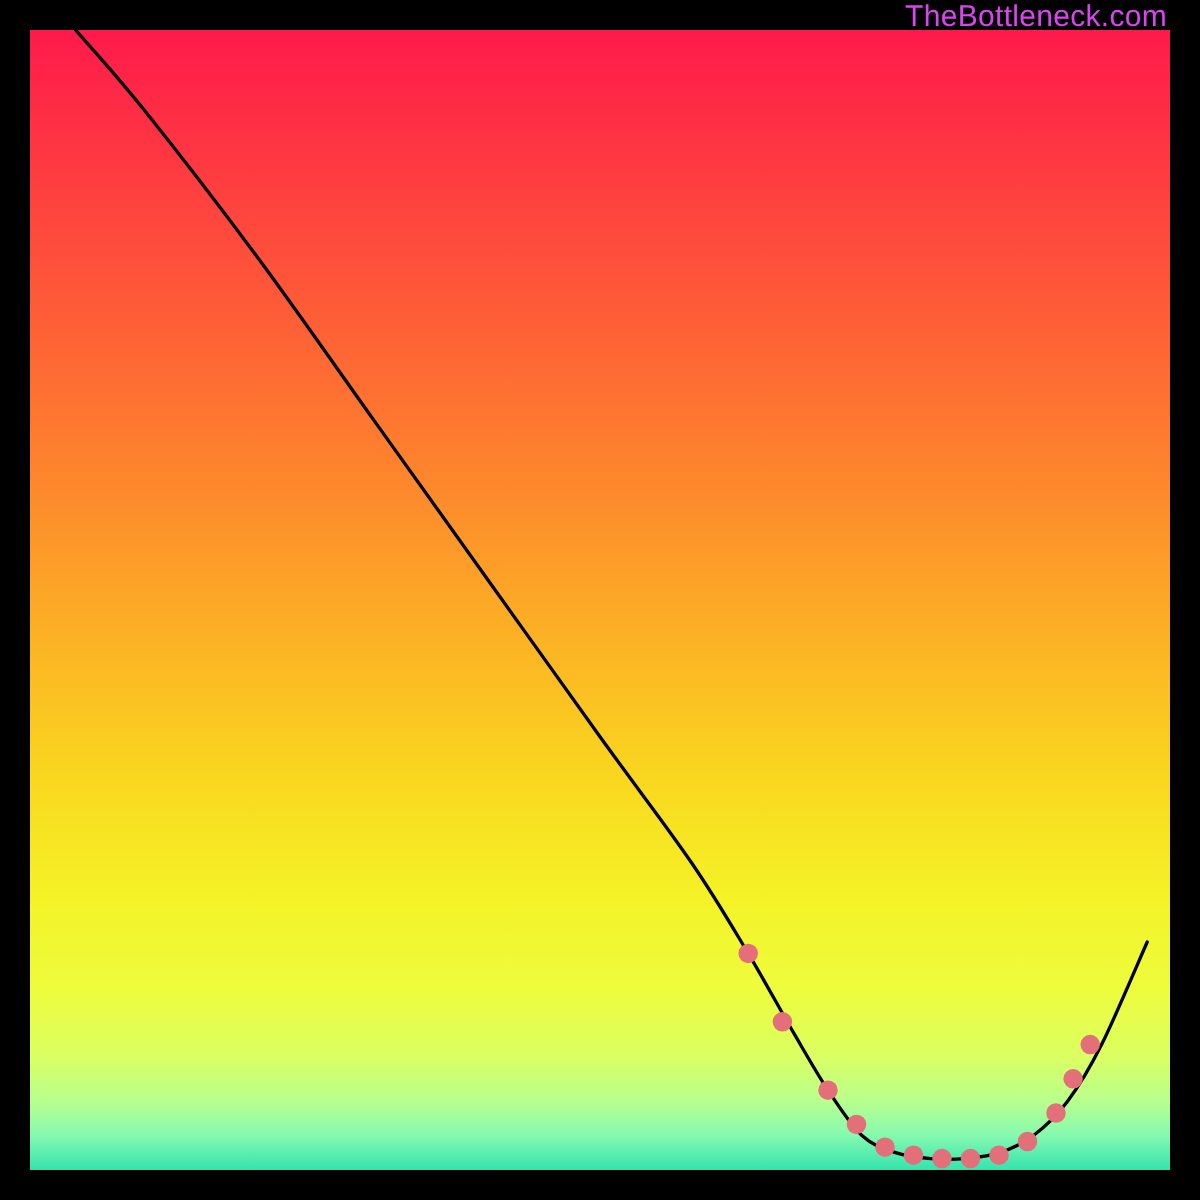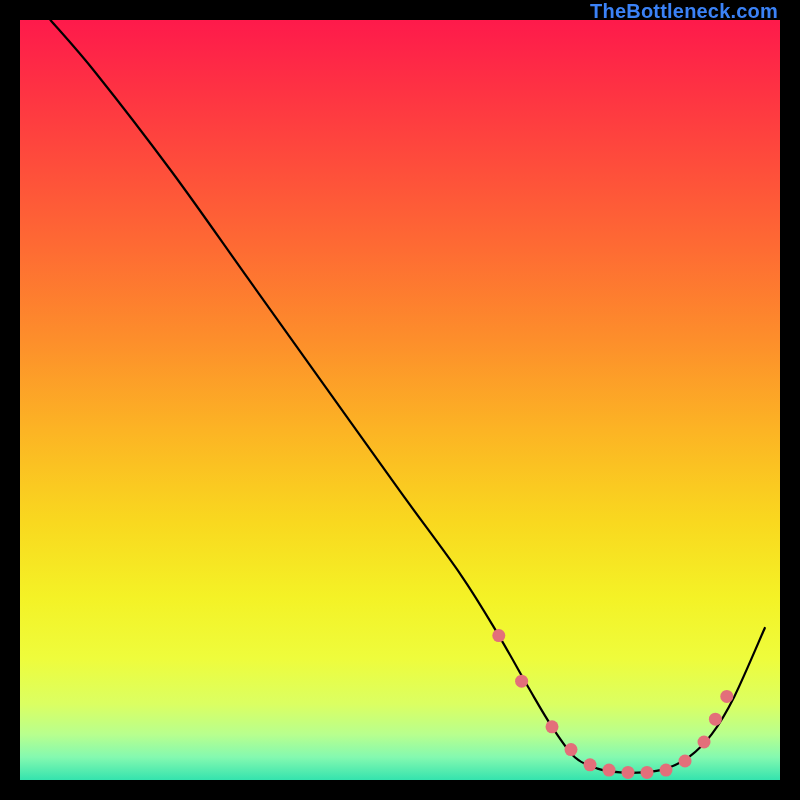--- a/index.html
+++ b/index.html
@@ -9,22 +9,22 @@
     height: 800px;
     background: #000;
     overflow: hidden;
     font-family: Arial, Helvetica, sans-serif;
   }
   .attribution {
     position: absolute;
     top: 0;
     right: 22px;
     font-size: 20px;
-    font-weight: 700;
-    color: #3b82f6;
+    font-weight: 400;
+    color: #d946ef;
     letter-spacing: 0.2px;
   }
   svg {
     position: absolute;
     left: 20px;
     top: 20px;
     width: 760px;
     height: 760px;
     display: block;
   }

